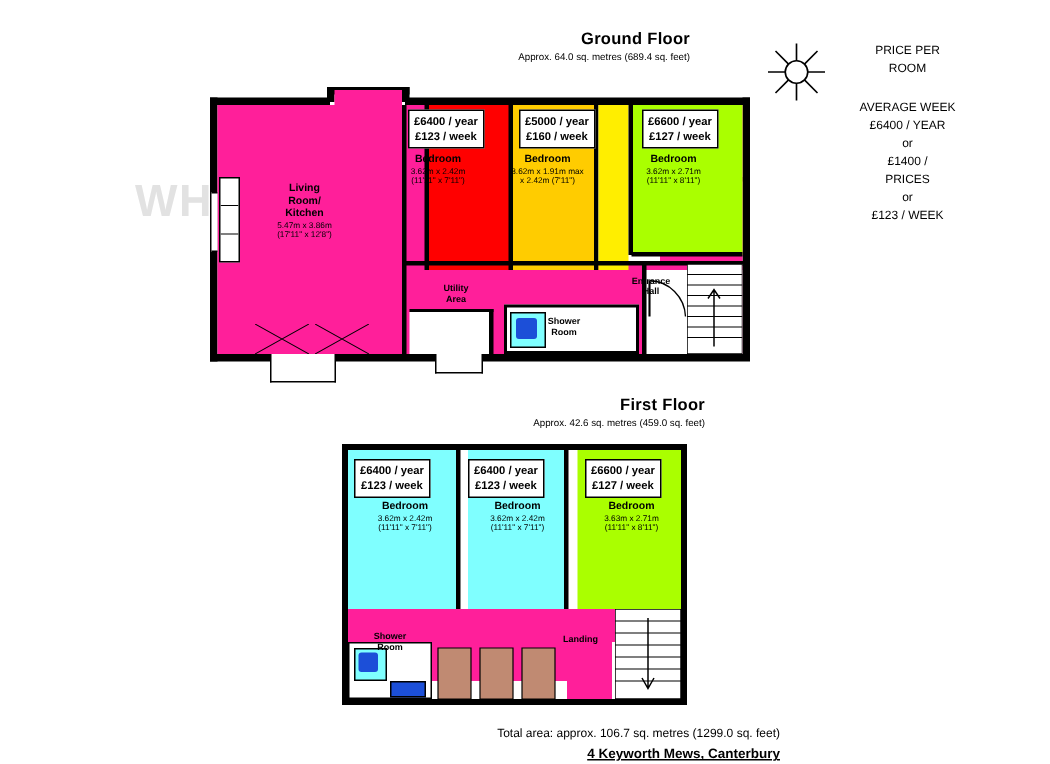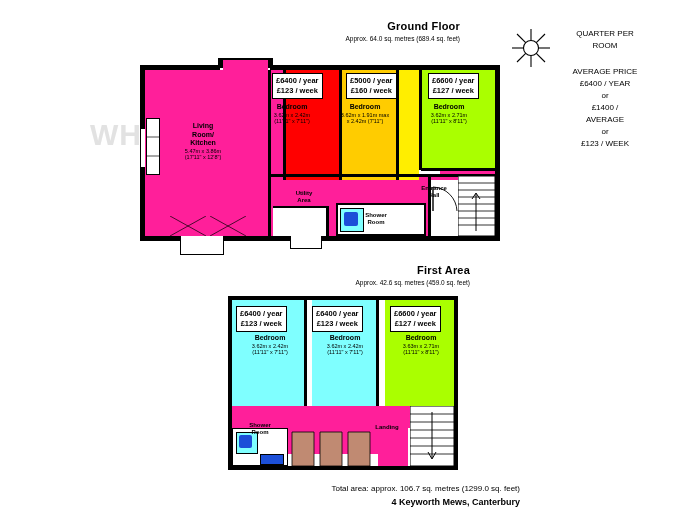--- a/index.html
+++ b/index.html
@@ -11,21 +11,21 @@
     position:relative;
     overflow:hidden;
   }
   .abs{position:absolute;}
   .ctr{text-align:right;}
 
   
   .floor-title{font-size:11px;font-weight:bold;letter-spacing:.2px;}
   .floor-sub{font-size:6.5px;}
   .bottom-total{font-size:8px;}
-  .bottom-addr{font-size:9px;font-weight:bold;}
+  .bottom-addr{font-size:9px;font-weight:bold;text-decoration:underline;}
 
   
   .watermark{
     font-size:30px;color:#e2e2e2;font-weight:bold;
     letter-spacing:1px;white-space:nowrap;
   }
 
   
   .panel{font-size:8px;line-height:12px;text-align:center;}
 
@@ -74,28 +74,28 @@
     <line x1="15.5" y1="23" x2="4" y2="23" stroke="#000" stroke-width="1.1"></line>
     <line x1="30.5" y1="23" x2="42" y2="23" stroke="#000" stroke-width="1.1"></line>
     <line x1="17.7" y1="17.7" x2="9" y2="9" stroke="#000" stroke-width="1.1"></line>
     <line x1="28.3" y1="28.3" x2="37" y2="37" stroke="#000" stroke-width="1.1"></line>
     <line x1="28.3" y1="17.7" x2="37" y2="9" stroke="#000" stroke-width="1.1"></line>
     <line x1="17.7" y1="28.3" x2="9" y2="37" stroke="#000" stroke-width="1.1"></line>
   </svg>
 </div>
 
 <div class="abs panel" style="left:550px;top:28px;width:110px;">
-  <div>QUARTER PER</div>
+  <div>PRICE PER</div>
   <div>ROOM</div>
   <div style="height:14px;"></div>
-  <div>AVERAGE PRICE</div>
+  <div>AVERAGE WEEK</div>
   <div>£6400 / YEAR</div>
   <div>or</div>
   <div>£1400 /</div>
-  <div>AVERAGE</div>
+  <div>PRICES</div>
   <div>or</div>
   <div>£123 / WEEK</div>
 </div>
 
 <div class="abs watermark" style="left:90px;top:118px;">WH Breeding</div>
 
 <div class="plan" style="left:140px;top:58px;width:360px;height:190px;">
 
   <div class="wall" style="left:0;top:7px;width:5px;height:176px;"></div>
   <div class="wall" style="left:0;top:178px;width:360px;height:5px;"></div>
@@ -229,21 +229,21 @@
 <div class="pricebox" style="left:272px;top:73px;">
   <span>£6400 / year</span><br><span>£123 / week</span>
 </div>
 <div class="pricebox" style="left:346px;top:73px;">
   <span>£5000 / year</span><br><span>£160 / week</span>
 </div>
 <div class="pricebox" style="left:428px;top:73px;">
   <span>£6600 / year</span><br><span>£127 / week</span>
 </div>
 
-<div class="abs ctr floor-title" style="left:230px;top:264px;width:240px;">First Area</div>
+<div class="abs ctr floor-title" style="left:230px;top:264px;width:240px;">First Floor</div>
 <div class="abs ctr floor-sub" style="left:230px;top:279px;width:240px;">Approx. 42.6 sq. metres (459.0 sq. feet)</div>
 
 <div class="plan" style="left:228px;top:296px;width:230px;height:178px;">
 
   <div class="wall" style="left:0;top:0;width:230px;height:4px;"></div>
   <div class="wall" style="left:0;top:0;width:4px;height:174px;"></div>
   <div class="wall" style="left:226px;top:0;width:4px;height:174px;"></div>
   <div class="wall" style="left:0;top:170px;width:230px;height:4px;"></div>
 
   <div class="room cyan" style="left:4px;top:4px;width:72px;height:106px;"></div>

